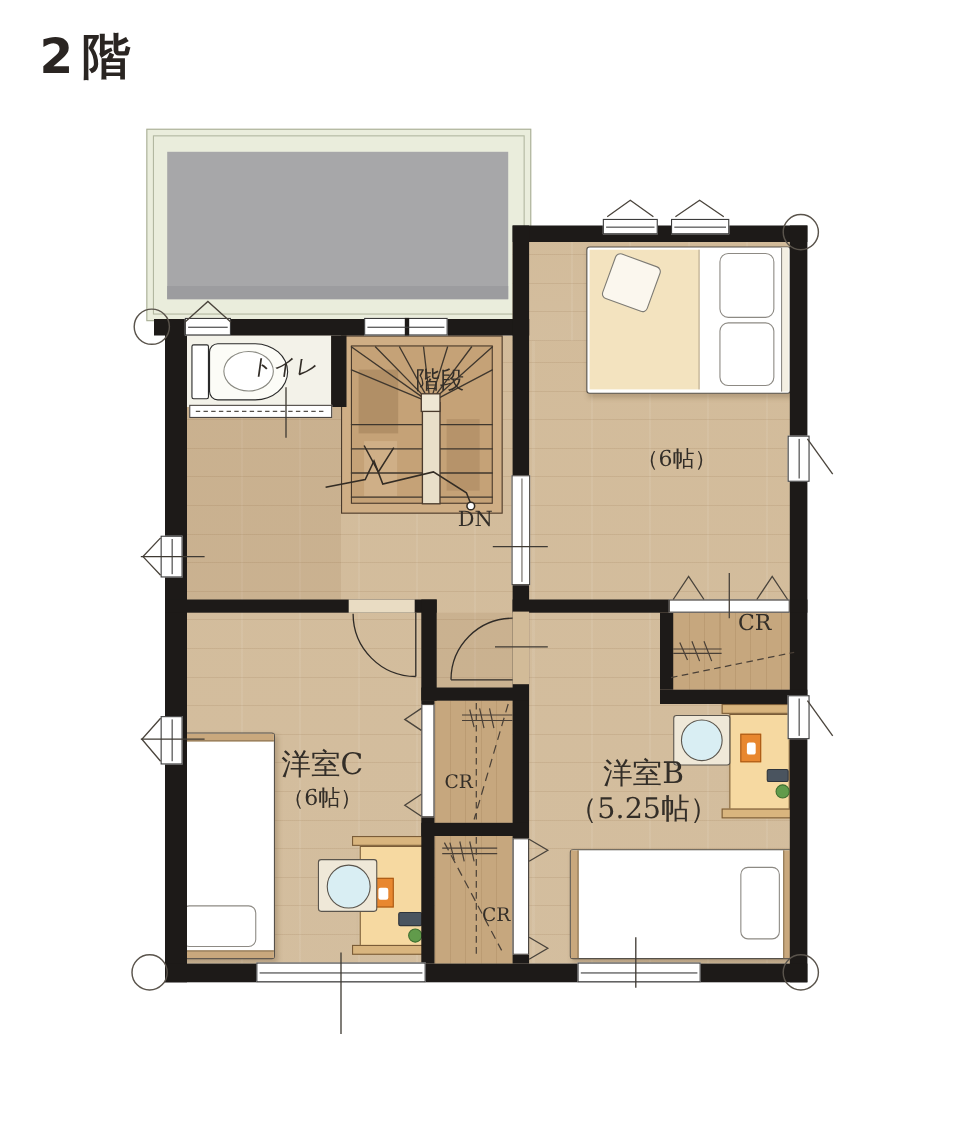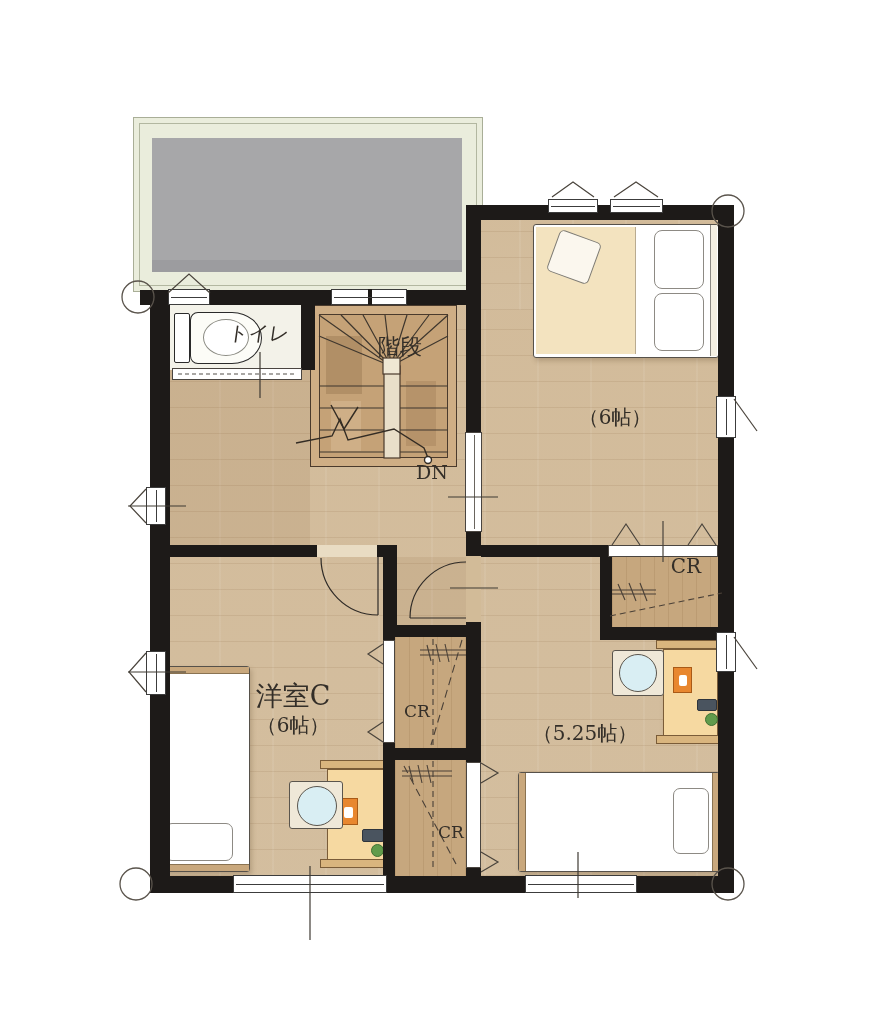--- a/index.html
+++ b/index.html
@@ -26,20 +26,21 @@
   .furn{box-shadow:2px 3px 5px rgba(110,85,55,.30);}
   .overlay{position:absolute;left:0;top:0;z-index:7;pointer-events:none;}
   .title{position:absolute;z-index:9;font-family:"DejaVu Sans","Liberation Sans",sans-serif;
          font-weight:700;font-size:44px;color:#2a2522;letter-spacing:8px;}
 </style>
 </head>
 <body>
 
 <div class="canvas">
 
+  <div class="title" style="left:36px;top:22px;">2階</div>
 
   <div class="abs" style="left:133px;top:117px;width:350px;height:175px;background:#eaeddc;border:1px solid #a9ae97;z-index:1;">
     <div class="abs" style="left:5px;top:5px;right:5px;bottom:5px;border:1px solid #b2b7a0;"></div>
   </div>
   <div class="abs" style="left:152px;top:138px;width:310px;height:134px;background:#a7a7a9;z-index:1;">
     <div class="abs" style="left:0;bottom:0;width:100%;height:12px;background:#9c9c9f;"></div>
   </div>
 
   <div class="floor" style="left:166px;top:305px;width:554px;height:571px;"></div>
   <div class="floor" style="left:466px;top:220px;width:254px;height:90px;"></div>
@@ -63,21 +64,22 @@
   <div class="label" style="left:410px;top:462px;width:44px;font-size:19px;">DN</div>
 
   <div class="clfloor" style="left:612px;top:557px;width:106px;height:70px;"></div>
   <div class="clfloor" style="left:395px;top:637px;width:71px;height:111px;"></div>
   <div class="clfloor" style="left:395px;top:760px;width:71px;height:116px;"></div>
   <div class="label" style="left:662px;top:555px;width:48px;font-size:20px;">CR</div>
   <div class="label" style="left:393px;top:702px;width:48px;font-size:17px;">CR</div>
   <div class="label" style="left:427px;top:823px;width:48px;font-size:17px;">CR</div>
 
   <div class="label" style="left:525px;top:406px;width:180px;font-size:20px;">（6帖）</div>
-  <div class="label" style="left:495px;top:722px;width:180px;font-size:20px;">（5.25帖）</div>
+  <div class="label" style="left:495px;top:688px;width:180px;font-size:27px;">洋室B</div>
+  <div class="label" style="left:495px;top:722px;width:180px;font-size:26px;">（5.25帖）</div>
   <div class="label" style="left:203px;top:680px;width:180px;font-size:27px;text-align:center;">洋室C</div>
   <div class="label" style="left:203px;top:714px;width:180px;font-size:20px;">（6帖）</div>
 
   <div class="abs furn" style="left:533px;top:224px;width:186px;height:134px;background:#fff;border:1.5px solid #56514a;border-radius:3px;z-index:4;">
     <div class="abs" style="left:2px;top:2px;width:100px;height:127px;background:#f3e3bf;border-right:1px solid #b9ab90;"></div>
     <div class="abs" style="left:18px;top:10px;width:44px;height:44px;background:#fbf7ee;border:1.5px solid #7d7b74;border-radius:5px;transform:rotate(20deg);"></div>
     <div class="abs" style="left:120px;top:5px;width:50px;height:59px;background:#fff;border:1.2px solid #8d8a84;border-radius:8px;"></div>
     <div class="abs" style="left:120px;top:68px;width:50px;height:58px;background:#fff;border:1.2px solid #8d8a84;border-radius:8px;"></div>
     <div class="abs" style="left:176px;top:0;width:7px;height:131px;background:#f4efe2;border-left:1px solid #8d8a84;"></div>
   </div>

